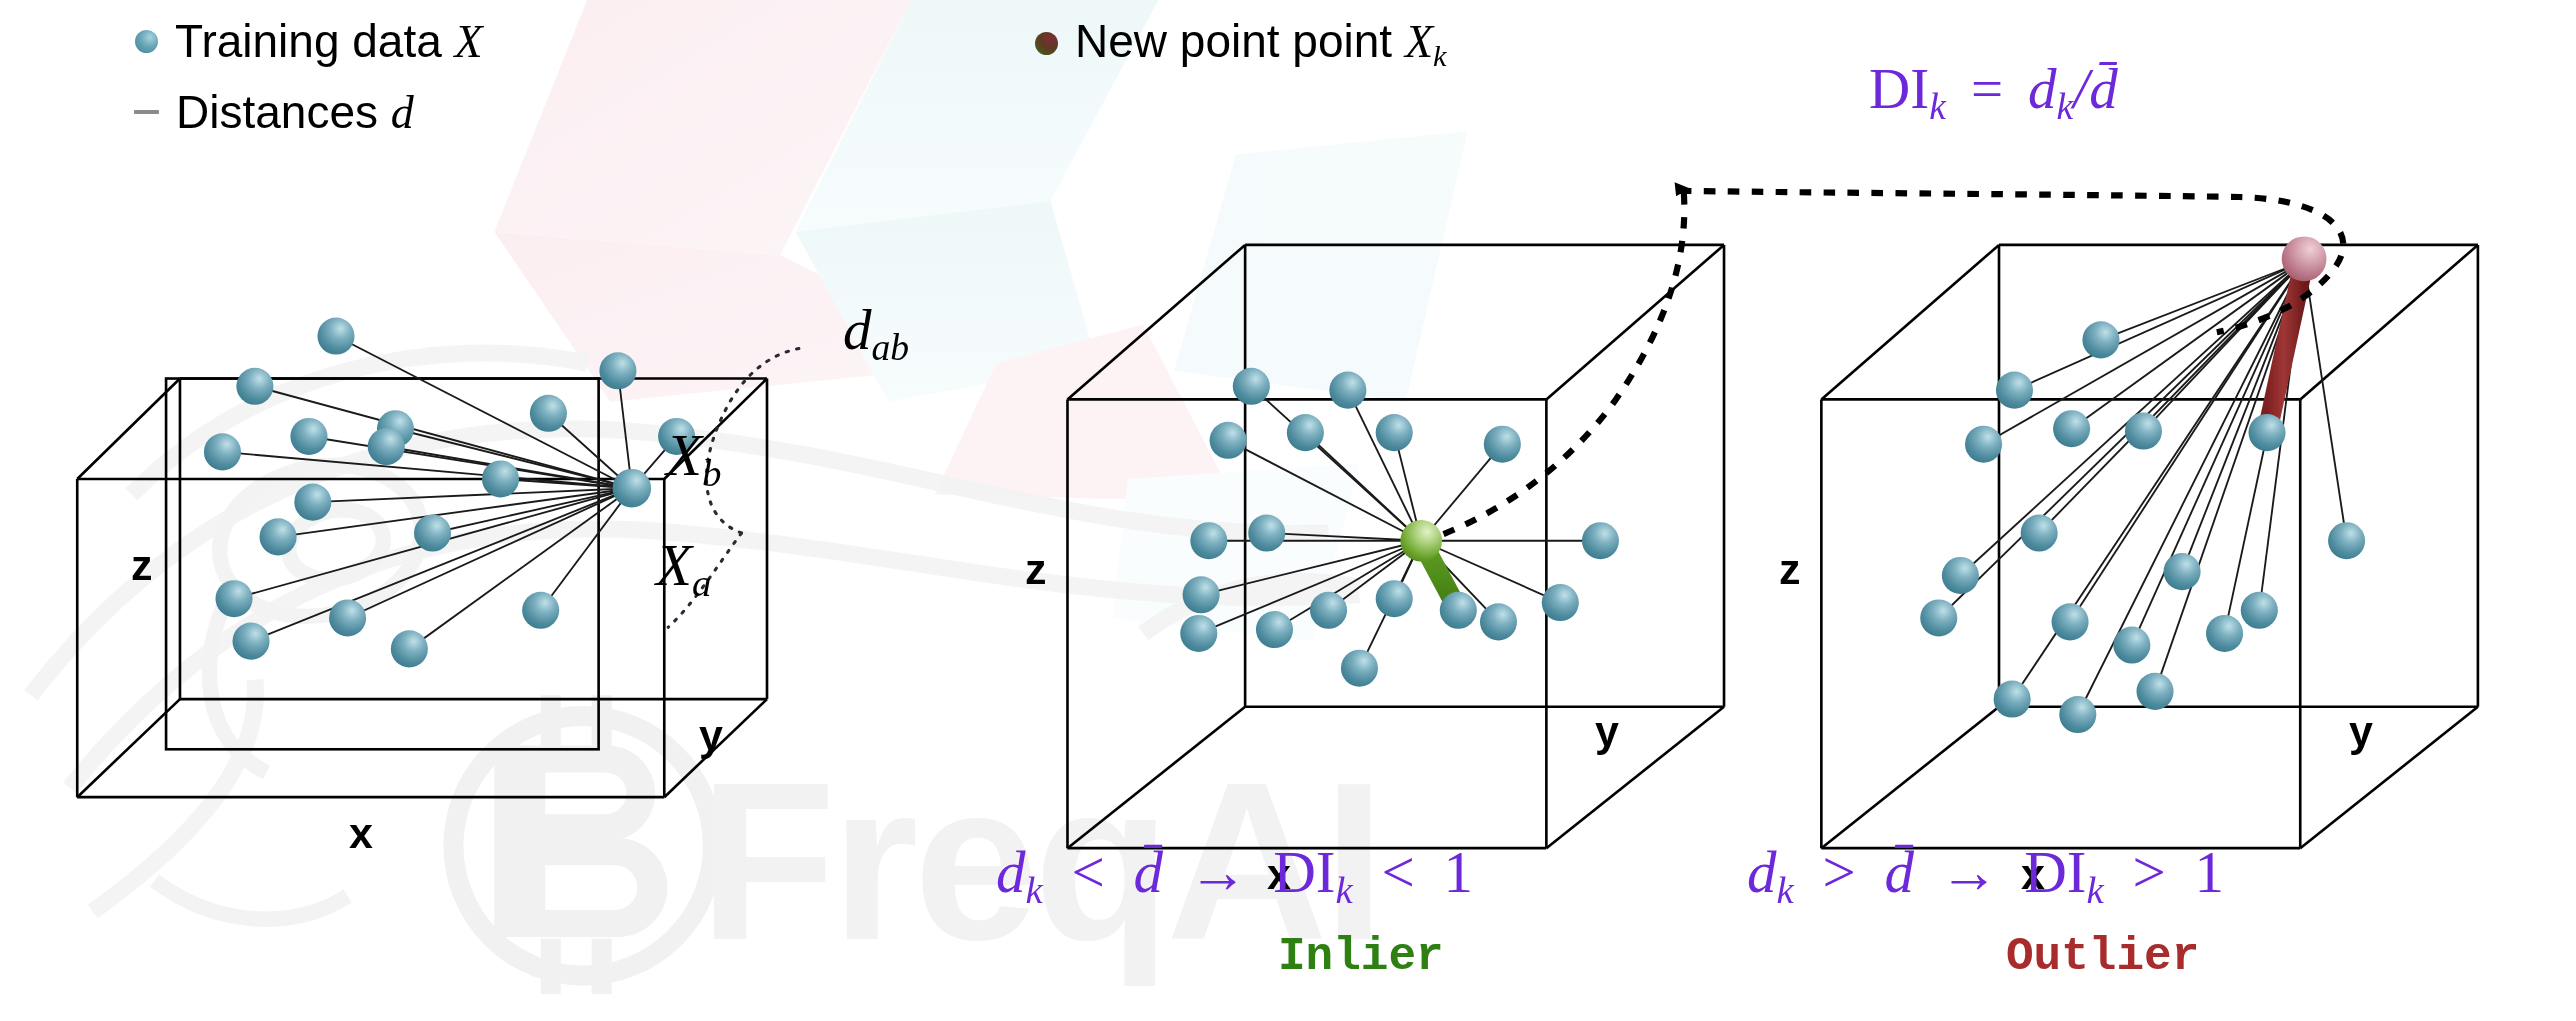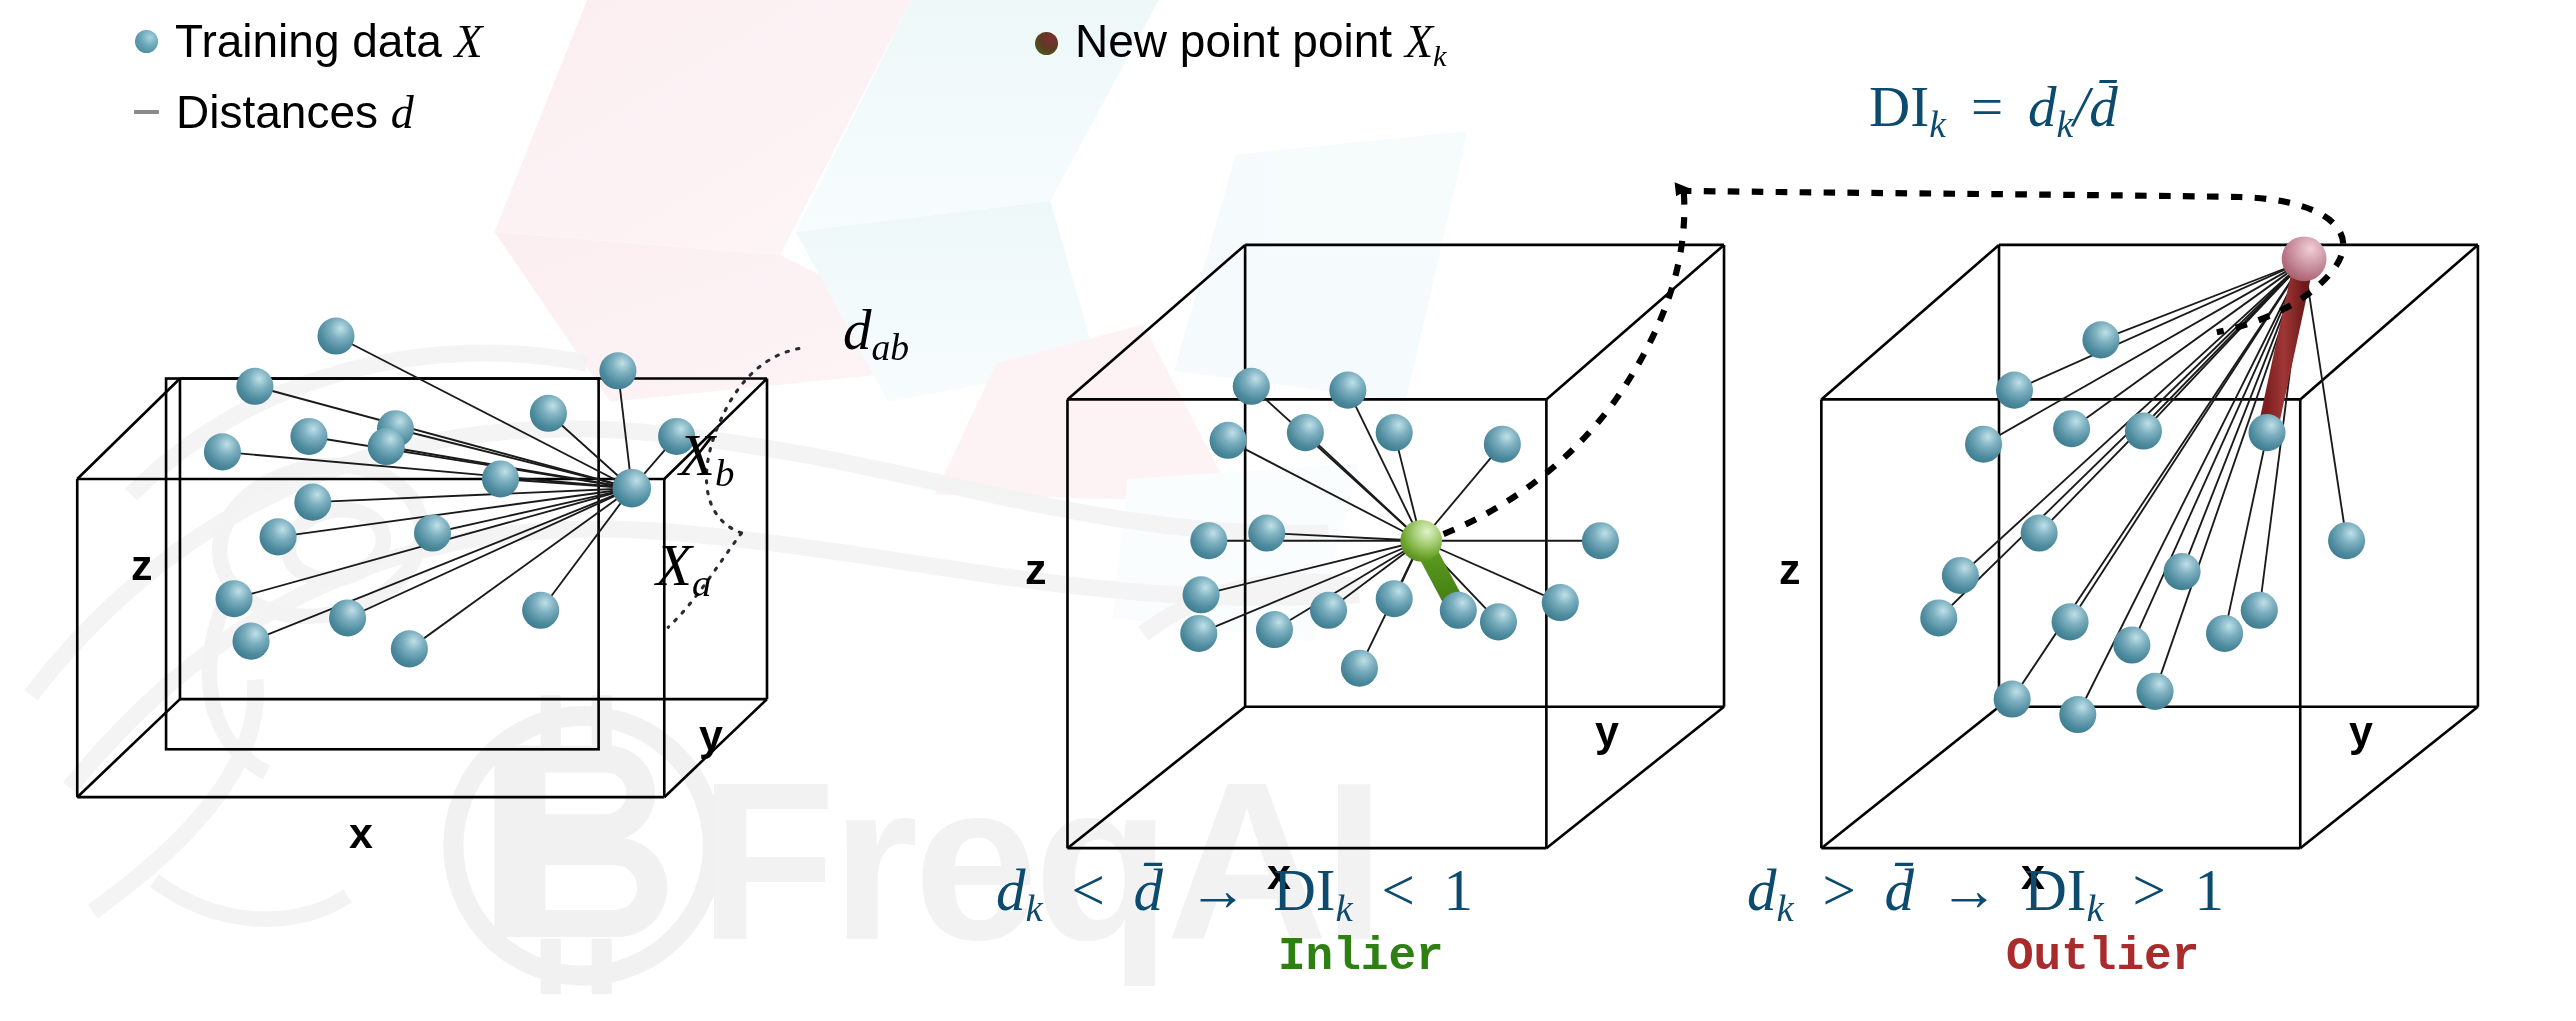--- a/index.html
+++ b/index.html
@@ -29,21 +29,21 @@
   .legend-dash{
     width:25px;height:3.1px;background:#8a8a8a;margin-right:17px;flex:none;border-radius:0.8px;
   }
   .legend-dash.thick{height:10.8px;background:#2b2b2b;border-radius:1.5px;}
   .axis-label{
     position:absolute;font-family:"Liberation Sans",sans-serif;
     font-size:43px;font-weight:700;color:#000;
   }
   .math-block{
     position:absolute;font-family:"Liberation Serif",serif;
-    font-size:54px;color:#0c4a6e;white-space:nowrap;margin-top:18px;
+    font-size:54px;color:#6d28d9;white-space:nowrap;
   }
   .verdict{
     position:absolute;font-family:Liberation Mono, monospace;
     font-size:46px;font-weight:700;white-space:nowrap;
   }
   .pt-label{
     position:absolute;font-family:"Liberation Serif",serif;font-style:italic;
     font-size:59px;color:#000;white-space:nowrap;
   }
 </style>
@@ -381,21 +381,21 @@
   <div class="axis-label" style="left:699px;top:711px;">y</div>
 
   <div class="axis-label" style="left:1025px;top:545px;">z</div>
   <div class="axis-label" style="left:1267px;top:850px;">x</div>
   <div class="axis-label" style="left:1595px;top:707px;">y</div>
 
   <div class="axis-label" style="left:1779px;top:545px;">z</div>
   <div class="axis-label" style="left:2021px;top:850px;">x</div>
   <div class="axis-label" style="left:2349px;top:707px;">y</div>
 
-  <div class="pt-label" style="left:666px;top:421px;margin-left:13px;">
+  <div class="pt-label" style="left:666px;top:421px;">
     <span>X</span><span class="sub">b</span>
   </div>
   <div class="pt-label" style="left:656px;top:531px;">
     <span>X</span><span class="sub">a</span>
   </div>
   <div class="pt-label" style="left:843px;top:297px;font-size:57px;">
     <span>d</span><span class="sub">ab</span>
   </div>
 
   <div class="math-block" style="left:996px;top:838px;font-size:59px;">

